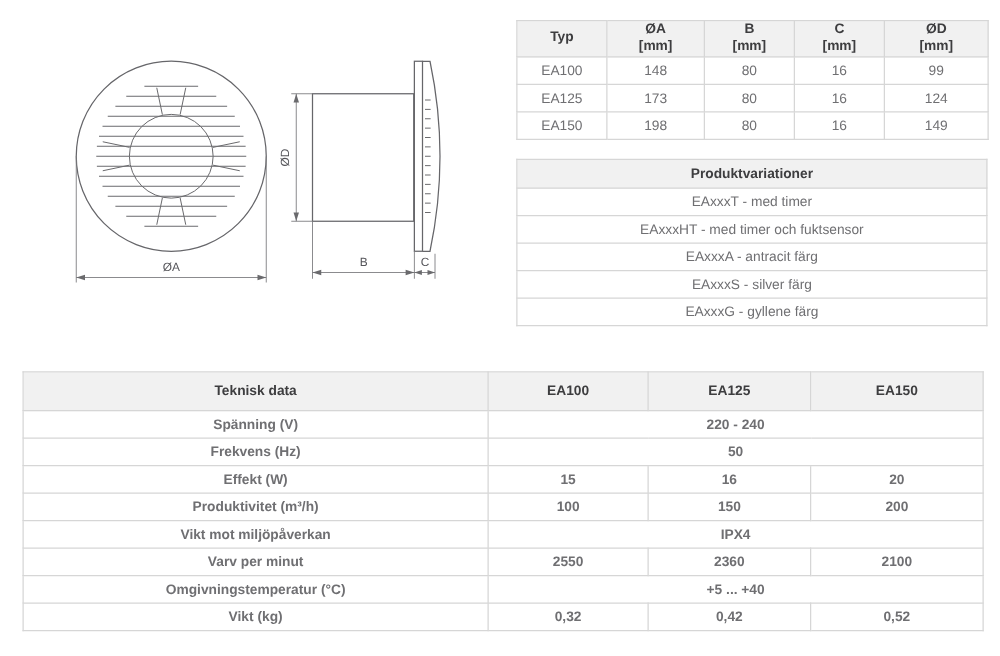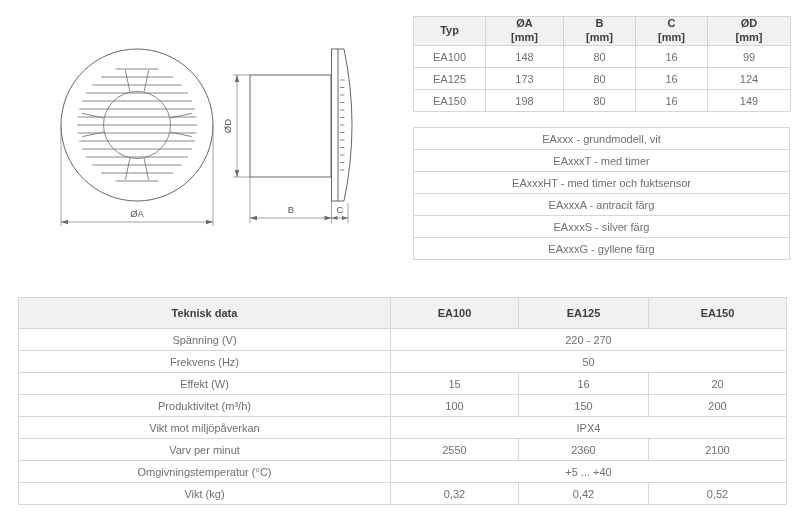--- a/index.html
+++ b/index.html
@@ -20,21 +20,21 @@
   #dims-table   { left:413px; top:16px;  width:377px; }
   #dims-table th { height:29px; }
   #dims-table td { height:22px; }
 
   #variants-table { left:413px; top:127px; width:377px; }
   #variants-table th { height:23px; }
   #variants-table td { height:22px; }
 
   #tech-table { left:18px; top:297px; width:768px; }
   #tech-table th { height:31px; }
-  #tech-table td { height:22px; }
+  #tech-table td { height:22px;font-weight:bold; }
 
   
   #drawing { left:15px; top:15px; }
   .dline  { stroke:#66666a; stroke-width:1; fill:none; }
   .dthin  { stroke:#6a6a6d; stroke-width:0.8; fill:none; }
   .dim    { stroke:#7a7a7e; stroke-width:0.7; fill:none; }
   .arrow  { fill:#6a6a6d; stroke:none; }
   .dimtxt { font-family:"Liberation Sans","DejaVu Sans",sans-serif;
             font-size:9.5px; fill:#55555a; }
 </style>
@@ -158,23 +158,23 @@
     <td>198</td>
     <td>80</td>
     <td>16</td>
     <td>149</td>
   </tr>
 </tbody>
   </table>
 
 <table id="variants-table" class="abs">
   <tbody>
-  <tr>
-        <td>EAxxx - grundmodell, vit</td>
-      </tr>
+      <tr>
+    <th>Produktvariationer</th>
+  </tr>
   <tr>
         <td>EAxxxT - med timer</td>
       </tr>
   <tr>
         <td>EAxxxHT - med timer och fuktsensor</td>
       </tr>
   <tr>
         <td>EAxxxA - antracit färg</td>
       </tr>
   <tr>
@@ -195,21 +195,21 @@
     </colgroup>
   <tbody>
       <tr>
     <th>Teknisk data</th>
     <th>EA100</th>
     <th>EA125</th>
     <th>EA150</th>
   </tr>
   <tr>
     <td>Spänning (V)</td>
-    <td colspan="3">220 - 270</td>
+    <td colspan="3">220 - 240</td>
   </tr>
   <tr>
     <td>Frekvens (Hz)</td>
     <td colspan="3">50</td>
   </tr>
   <tr>
     <td>Effekt (W)</td>
     <td>15</td>
     <td>16</td>
     <td>20</td>

